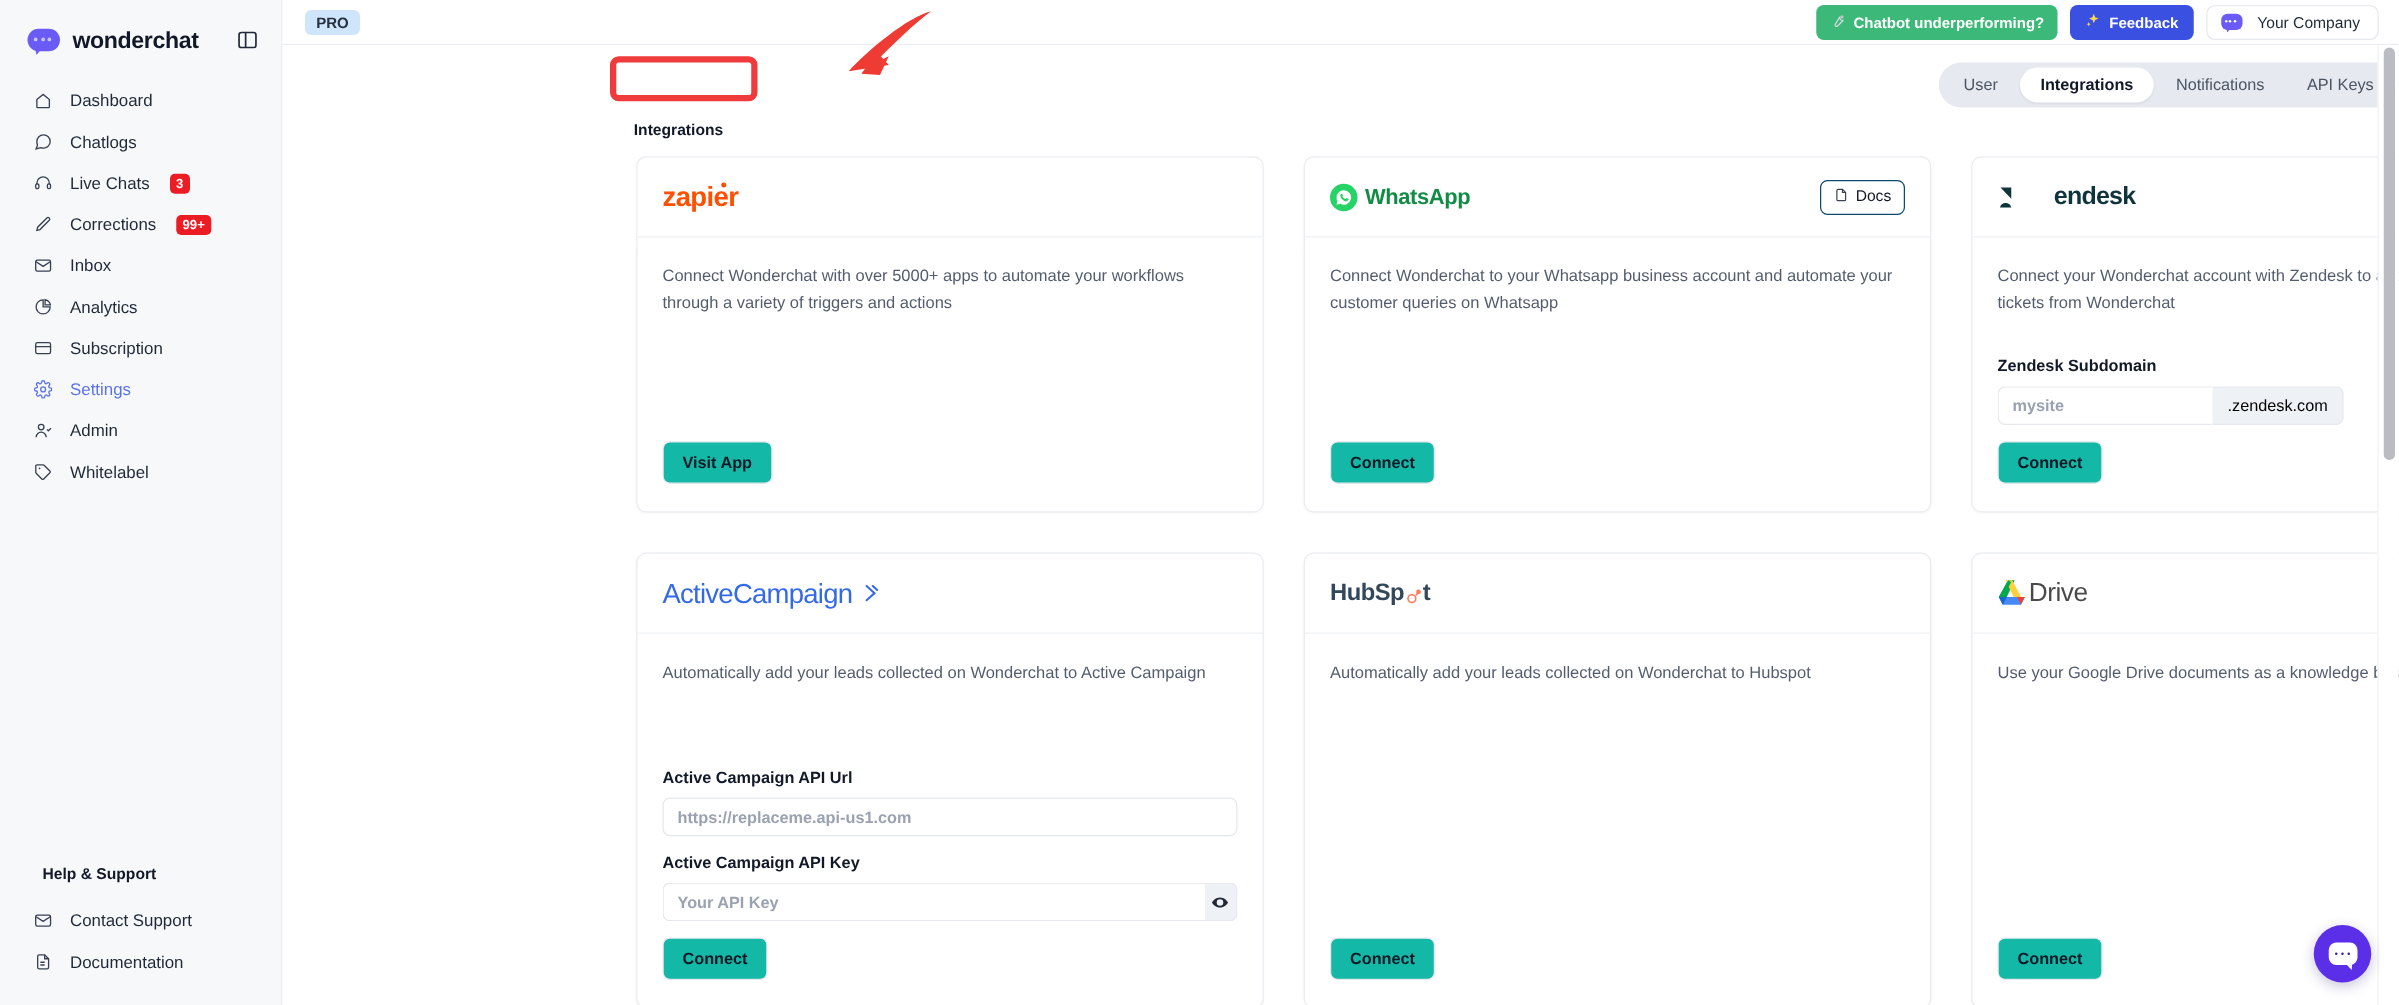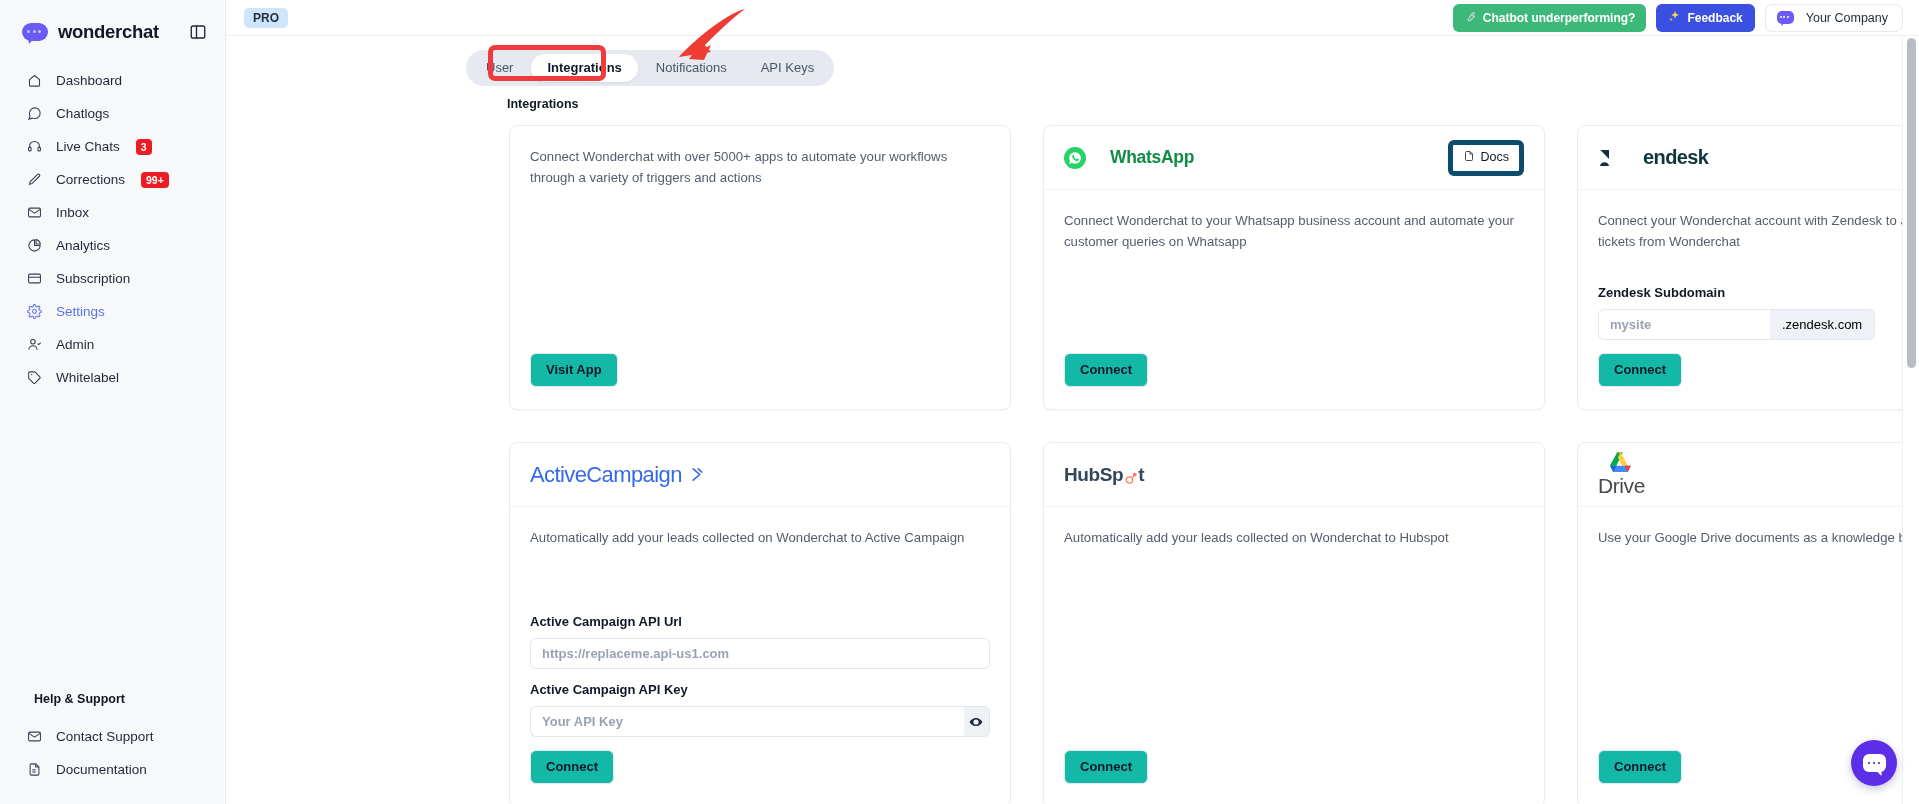--- a/index.html
+++ b/index.html
@@ -83,21 +83,21 @@
     padding: 5px 14px 5px 11px; display: flex; align-items: center; gap: 12px;
     font-size: 12.5px; color: #1f2937; cursor: pointer; line-height: 16px;
   }
   .company-chip .bub { width: 17px; height: 13px; border-radius: 5px; background: #6b5bf5; position: relative; flex:0 0 17px; }
   .company-chip .bub::after { content:""; position:absolute; left:4px; bottom:-2px; width:5px;height:5px;background:#6b5bf5;clip-path: polygon(0 0, 100% 0, 20% 100%); }
   .company-chip .bub i { position:absolute; top:5px; left:3px; width:11px; height:2px; background: transparent; display:flex; gap:1.5px; }
   .company-chip .bub i b { width:2px; height:2px; border-radius:50%; background:#fff; display:block; }
 
   .content { flex: 1; overflow: hidden; position: relative; padding: 0; }
 
-  .tabs-row { padding: 14px 0 0 240px; }
+  .tabs-row { padding: 14px 0 0 240px; text-align: right; }
   .tabs {
     display: inline-flex; background: #e6e9ef; border-radius: 999px;
     padding: 4px; gap: 2px;
   }
   .tab {
     font-size: 13px; color: #4b5563; padding: 6px 16px; border-radius: 999px;
     cursor: pointer; line-height: 16px; white-space: nowrap;
   }
   .tab.active { background: #fff; color: #111827; font-weight: 700; box-shadow: 0 1px 2px rgba(16,24,40,.08); }
 
@@ -117,21 +117,21 @@
   .card.r2 { height: 365px; }
   .card-head {
     height: 64px; flex: 0 0 64px; border-bottom: 1px solid #eff1f4;
     display: flex; align-items: center; padding: 0 20px;
   }
   .card-body { flex: 1; display: flex; flex-direction: column; padding: 20px 20px 22px 20px; }
   .card-desc { font-size: 13.2px; line-height: 21px; color: #545d6e; }
   .spacer { flex: 1; }
 
   .docs-btn {
-    margin-left: auto; border: 5px solid #0c4a6e; background: #fff;
+    margin-left: auto; border: 1px solid #0c4a6e; background: #fff;
     border-radius: 6px; font-size: 12.5px; color: #111827; font-weight: 400;
     padding: 5px 10px; display: flex; align-items: center; gap: 6px; cursor: pointer; line-height: 15px;
   }
   .outline-btn {
     border: 1px solid #e4e7ec; background: #14b8a6; border-radius: 6px;
     font-size: 13px; font-weight: 700; color: #111827; padding: 8px 15px;
     cursor: pointer; align-self: flex-start; line-height: 16px;
   }
 
   .field-label { font-size: 13px; font-weight: 700; color: #111827; margin-bottom: 9px; }
@@ -150,28 +150,28 @@
   .split-left { border-radius: 6px 0 0 6px; border-right: none; width: 172px; }
   .eye-btn {
     background: #eef1f5; border: 1px solid #e4e7ec; border-left: none;
     border-radius: 0 6px 6px 0; width: 28px; height: 31px; display: flex;
     align-items: center; justify-content: center; cursor: pointer; color:#1f2937;
   }
 
   
   .logo-zapier { font-size: 22px; font-weight: 600; color: #ff4f00; letter-spacing: -0.5px; position: relative; font-family: "Liberation Sans", sans-serif; }
   .logo-zapier::after { content:""; position:absolute; top:1px; left:47px; width:4px;height:4px;border-radius:50%;background:#ff4f00; }
-  .logo-wa { display: flex; gap: 24px; }
+  .logo-wa { display: flex; gap: 6px; }
   .logo-wa .wa-circle { width: 22px; height: 22px; border-radius: 50%; background: #25D366; display:flex;align-items:center;justify-content:center; }
   .logo-wa span { font-size: 17.5px; font-weight: 700; color: #128c45; letter-spacing: -0.3px; }
   .logo-zendesk { display: flex; align-items: center; gap: 18px; }
   .logo-zendesk span { font-size: 20px; font-weight: 600; color: #10343b; letter-spacing: -0.6px; }
   .logo-ac { font-size: 22px; color: #356ae6; letter-spacing: -0.6px; display:flex; align-items:center; gap:7px; font-weight: 400; }
   .logo-hs { font-size: 19px; font-weight: 700; color: #33475b; letter-spacing: -0.4px; position: relative; }
-  .logo-drive { display: flex; align-items: center; gap: 0; flex-direction: column; }
+  .logo-drive { display: flex; align-items: center; gap: 0; }
   .logo-drive span { font-size: 21px; color: #4a4a4a; font-weight: 400; letter-spacing: -0.4px; }
 
   
   .annot-box {
     position: absolute; left: 262px; top: 45px; width: 118px; height: 36px;
     border: 5px solid #ef3b3b; border-radius: 7px; pointer-events: none; z-index: 40;
   }
   .annot-arrow { position: absolute; left: 445px; top: 5px; z-index: 40; pointer-events: none; }
 
   
@@ -386,20 +386,23 @@
           <div class="tab">Notifications</div>
           <div class="tab">API Keys</div>
         </div>
       </div>
 
       <div class="section-title">Integrations</div>
 
       <div class="grid">
 
         <div class="card r1">
+          <div class="card-head">
+            <div class="logo-zapier">zapier</div>
+          </div>
           <div class="card-body">
             <div class="card-desc">Connect Wonderchat with over 5000+ apps to automate your workflows through a variety of triggers and actions</div>
             <div class="spacer"></div>
             <button class="outline-btn">Visit App</button>
           </div>
         </div>
 
         <div class="card r1">
           <div class="card-head">
             <div class="logo-wa">

